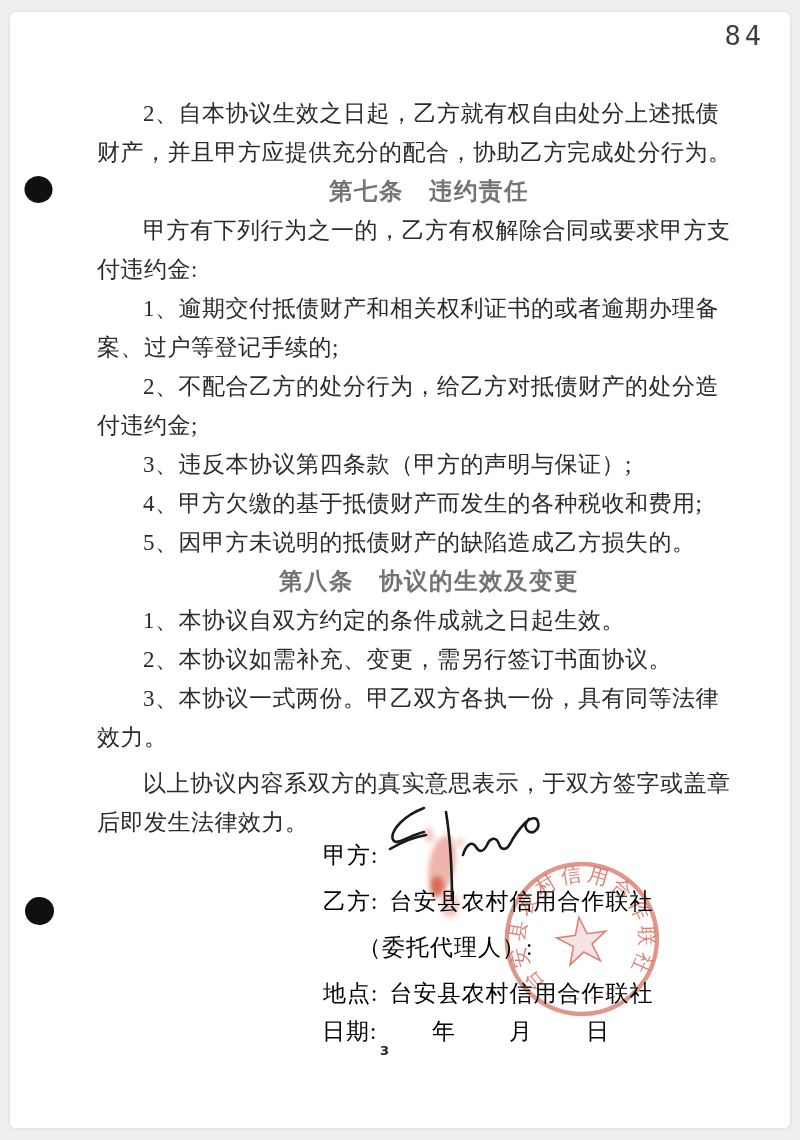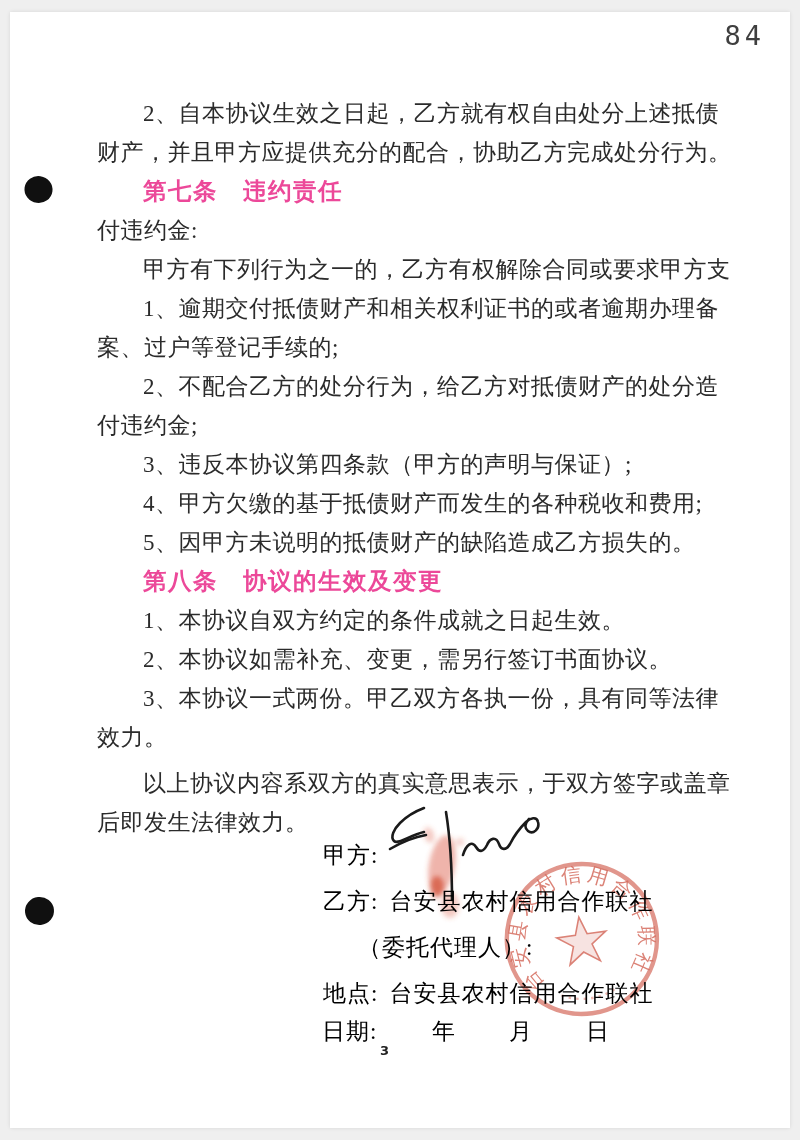--- a/index.html
+++ b/index.html
@@ -3,42 +3,42 @@
 <meta charset="utf-8">
 <style>
   html,body{margin:0;padding:0;}
   body{
     width:800px;height:1140px;position:relative;overflow:hidden;
     background:#efefef;
     font-family:"Liberation Serif","DejaVu Serif",serif;
   }
   .page{
     position:absolute;left:10px;top:12px;width:780px;height:1116px;
-    background:#ffffff;border-radius:0;
+    background:#ffffff;border-radius:6px;
     box-shadow:0 0 4px rgba(0,0,0,0.10);
   }
   .corner-num{
     position:absolute;top:8px;right:25px;
     font-family:"DejaVu Sans Mono","Liberation Mono",monospace;
     font-size:27px;letter-spacing:4px;color:#3f3f3f;
   }
   .hole{
     position:absolute;background:#101010;border-radius:50%;
   }
   .hole-1{left:15px;top:164px;width:27px;height:27px;transform:rotate(8deg) scaleX(1.04);}
   .hole-2{left:15px;top:885px;width:29px;height:28px;transform:rotate(-6deg);}
   .doc-body{
     position:absolute;left:87px;top:82px;width:618px;
     font-size:23px;line-height:39px;color:#2b2b2b;letter-spacing:0.5px;
   }
   .line{height:39px;white-space:nowrap;font-family:Liberation Serif, serif;}
   .line.indent{text-indent:46px;}
   .line.heading{
     font-family:"Liberation Sans","DejaVu Sans",sans-serif;
-    font-weight:bold;font-size:23.5px;letter-spacing:1.5px;color:#ec4899;
+    font-weight:bold;font-size:23.5px;letter-spacing:1.5px;color:#737373;text-align:center;
   }
   .line.gap{margin-top:7px;}
   .sig-row{
     position:absolute;font-size:23px;color:#000000;white-space:nowrap;letter-spacing:1px;
   }
   .row-party-a{left:313px;top:828px;}
   .row-party-b{left:313px;top:874px;text-align:right;}
   .row-agent{left:348px;top:920px;}
   .row-place{left:313px;top:966px;}
   .row-date{left:312px;top:1004px;width:320px;}
@@ -68,22 +68,22 @@
 
   <div class="corner-num">84</div>
 
   <div class="hole hole-1"></div>
   <div class="hole hole-2"></div>
 
   <div class="doc-body">
     <div class="line indent">2、自本协议生效之日起，乙方就有权自由处分上述抵债</div>
     <div class="line">财产，并且甲方应提供充分的配合，协助乙方完成处分行为。</div>
     <div class="line indent heading">第七条　违约责任</div>
+    <div class="line indent">甲方有下列行为之一的，乙方有权解除合同或要求甲方支</div>
     <div class="line">付违约金:</div>
-    <div class="line indent">甲方有下列行为之一的，乙方有权解除合同或要求甲方支</div>
     <div class="line indent">1、逾期交付抵债财产和相关权利证书的或者逾期办理备</div>
     <div class="line">案、过户等登记手续的;</div>
     <div class="line indent">2、不配合乙方的处分行为，给乙方对抵债财产的处分造</div>
     <div class="line">付违约金;</div>
     <div class="line indent">3、违反本协议第四条款（甲方的声明与保证）;</div>
     <div class="line indent">4、甲方欠缴的基于抵债财产而发生的各种税收和费用;</div>
     <div class="line indent">5、因甲方未说明的抵债财产的缺陷造成乙方损失的。</div>
     <div class="line indent heading">第八条　协议的生效及变更</div>
     <div class="line indent">1、本协议自双方约定的条件成就之日起生效。</div>
     <div class="line indent">2、本协议如需补充、变更，需另行签订书面协议。</div>

